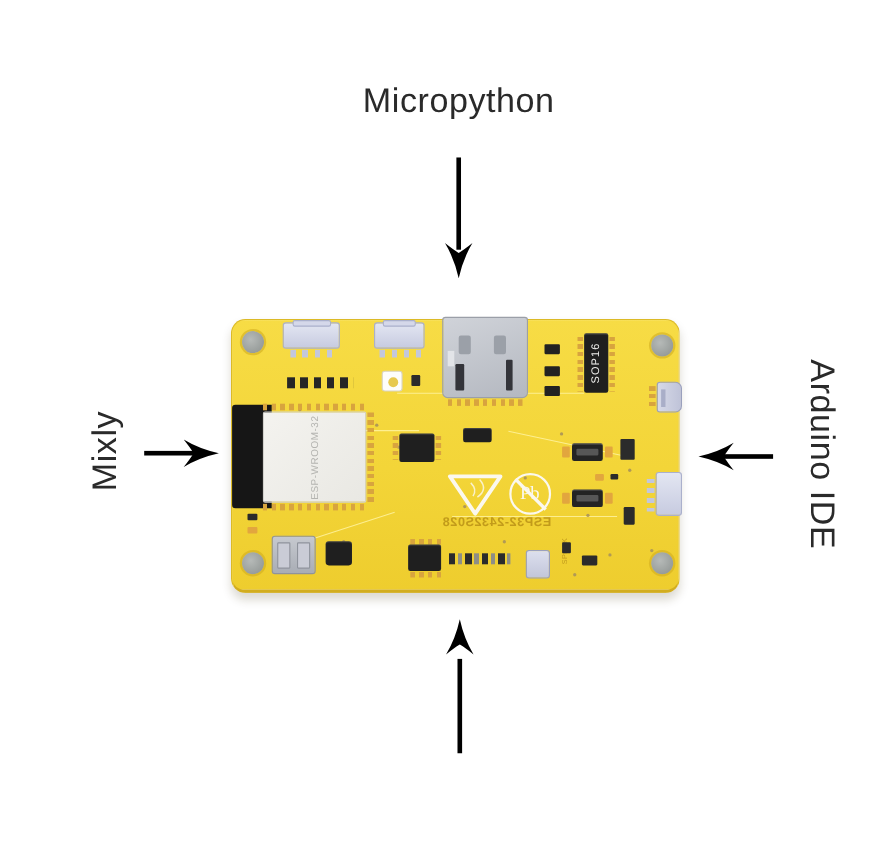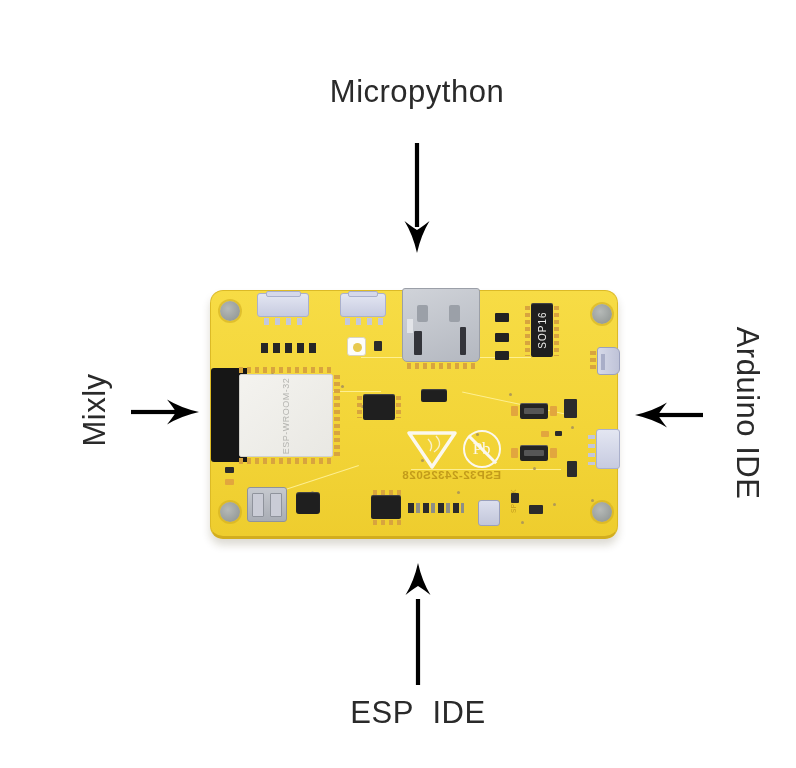--- a/index.html
+++ b/index.html
@@ -97,21 +97,20 @@
   .p.or{background:#e2a63e;}
 </style>
 </head>
 <body>
 
 <div class="scene">
 
   <div class="ann ann-top">Micropython</div>
   <div class="ann ann-left">Mixly</div>
   <div class="ann ann-right">Arduino IDE</div>
-  <div class="ann ann-bottom">ESP IDE</div>
 
   <div class="arrow" style="left:403px;top:143px;">
     <svg width="28" height="112" viewBox="0 0 28 112">
       <rect x="11.9" y="0" width="4.2" height="84" fill="#000"></rect>
       <path d="M14 110 Q10 92 1.5 78 Q9 84 14 87 Q19 84 26.5 78 Q18 92 14 110 Z" fill="#000"></path>
     </svg>
   </div>
   <div class="arrow" style="left:131px;top:398px;">
     <svg width="70" height="28" viewBox="0 0 70 28">
       <rect x="0" y="11.9" width="48" height="4.2" fill="#000"></rect>

